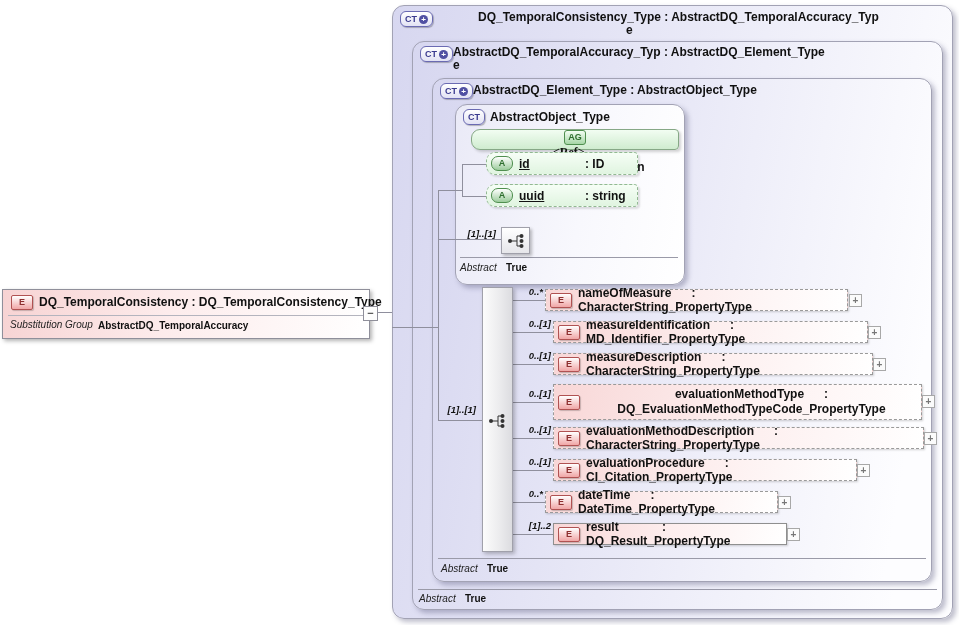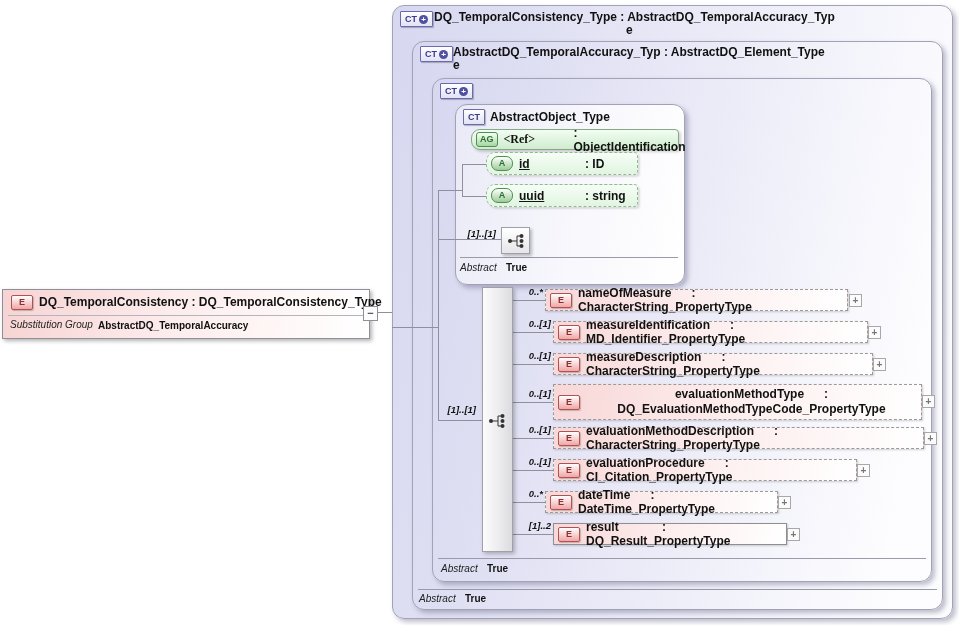--- a/index.html
+++ b/index.html
@@ -16,21 +16,21 @@
            background:linear-gradient(100deg,#d7d7f0 0%,#e9e9f7 45%,#fdfdff 92%);
            box-shadow:3px 3px 5px rgba(70,70,110,.35);}
   .objbox{background:linear-gradient(100deg,#eaeaf7 0%,#f8f8fd 55%,#ffffff 100%);}
 
   .hdr{position:absolute;font-weight:bold;font-size:12px;white-space:pre;}
   .abs-label{position:absolute;font-style:italic;font-size:10px;color:#222;}
   .abs-value{position:absolute;font-weight:bold;font-size:10px;color:#111;text-align:right;}
 
   
   .ct-icon{position:absolute;display:inline-flex;align-items:center;gap:2px;
-           border:1px solid #6a6ab2;border-radius:1px;padding:1px 4px;height:12px;
+           border:1px solid #6a6ab2;border-radius:6px;padding:1px 4px;height:12px;
            background:linear-gradient(#ffffff,#e2e2f4);box-shadow:1px 1px 1px rgba(0,0,0,.25);}
   .ct-txt{font-weight:bold;font-size:9px;color:#3a3a8e;line-height:10px;}
   .ct-plus{width:9px;height:9px;border-radius:50%;background:#5050a2;color:#fff;
            font-weight:bold;font-size:8px;line-height:9px;text-align:center;}
   .e-icon{display:inline-block;width:20px;height:13px;flex:0 0 20px;border:1px solid #b05252;border-radius:2px;
           background:linear-gradient(#ffffff,#f0a6a6);color:#8d2f2f;font-weight:bold;
           font-size:9px;line-height:13px;text-align:center;box-shadow:1px 1px 1px rgba(0,0,0,.2);}
   .ag-icon{display:inline-block;border:1px solid #4f8f4f;border-radius:3px;padding:0 3px;height:13px;
            background:linear-gradient(#f4fff4,#a6d6a6);color:#2e6e2e;font-weight:bold;
            font-size:9px;line-height:13px;}
@@ -89,41 +89,42 @@
 </head>
 <body>
 
 <div id="canvas">
 
   <div class="typebox" style="left:392px;top:5px;width:559px;height:612px;">
     <span class="ct-icon" style="left:7px;top:5px;">
         <span class="ct-txt">CT</span>
         <span class="ct-plus">+</span>
       </span>
-    <span class="hdr" style="left:41px;top:4px;">DQ_TemporalConsistency_Type : AbstractDQ_TemporalAccuracy_Typ</span>
+    <span class="hdr" style="left:41px;top:4px;padding-left:44px;">DQ_TemporalConsistency_Type : AbstractDQ_TemporalAccuracy_Typ</span>
     <span class="hdr" style="left:233px;top:17px;">e</span>
   </div>
 
   <div class="typebox" style="left:412px;top:41px;width:529px;height:567px;">
     <span class="ct-icon" style="left:7px;top:4px;">
         <span class="ct-txt">CT</span>
         <span class="ct-plus">+</span>
       </span>
     <span class="hdr" style="left:40px;top:3px;">AbstractDQ_TemporalAccuracy_Typ : AbstractDQ_Element_Type</span>
     <span class="hdr" style="left:40px;top:16px;">e</span>
     <div class="sepline" style="left:5px;top:547px;width:519px;"></div>
     <span class="abs-label" style="left:6px;top:551px;">Abstract</span>
     <span class="abs-value" style="left:52px;top:551px;">True</span>
   </div>
 
   <div class="typebox" style="left:432px;top:78px;width:498px;height:502px;">
     <span class="ct-icon" style="left:7px;top:4px;">
         <span class="ct-txt">CT</span>
         <span class="ct-plus">+</span>
       </span>
+    <span class="hdr" style="left:40px;top:4px;">AbstractDQ_Element_Type : AbstractObject_Type</span>
     <div class="sepline" style="left:5px;top:479px;width:488px;"></div>
     <span class="abs-label" style="left:8px;top:484px;">Abstract</span>
     <span class="abs-value" style="left:54px;top:484px;">True</span>
   </div>
 
   <div class="typebox objbox" style="left:455px;top:104px;width:228px;height:179px;">
     <span class="ct-icon" style="left:7px;top:4px;">
         <span class="ct-txt">CT</span>
       </span>
     <span class="hdr" style="left:34px;top:5px;">AbstractObject_Type</span>
@@ -152,21 +153,21 @@
 
   <div class="elembox" style="left:2px;top:289px;width:366px;height:48px;">
     <span class="e-icon" style="position:absolute;left:8px;top:5px;">E</span>
     <span class="hdr" style="left:36px;top:5px;">DQ_TemporalConsistency : DQ_TemporalConsistency_Type</span>
     <div class="sepline" style="left:5px;top:25px;width:356px;background:#b4b4be;"></div>
     <span class="abs-label" style="left:7px;top:29px;">Substitution Group</span>
     <span class="abs-value" style="left:95px;top:30px;">AbstractDQ_TemporalAccuracy</span>
   </div>
   <div class="minusbox" style="left:363px;top:306px;">−</div>
 
-  <div class="agbox" style="left:471px;top:129px;width:198px;height:19px;">
+  <div class="agbox" style="left:471px;top:129px;width:198px;height:19px;flex-direction:column;">
     <span class="ag-icon">AG</span>
     <span class="n">&lt;Ref&gt;</span>
     <span class="t">: ObjectIdentification</span>
   </div>
   <div class="attrbox" style="left:486px;top:152px;width:142px;height:21px;">
     <span class="a-icon">A</span>
     <span class="n">id</span>
     <span class="t">: ID</span>
   </div>
   <div class="attrbox" style="left:486px;top:184px;width:142px;height:21px;">

